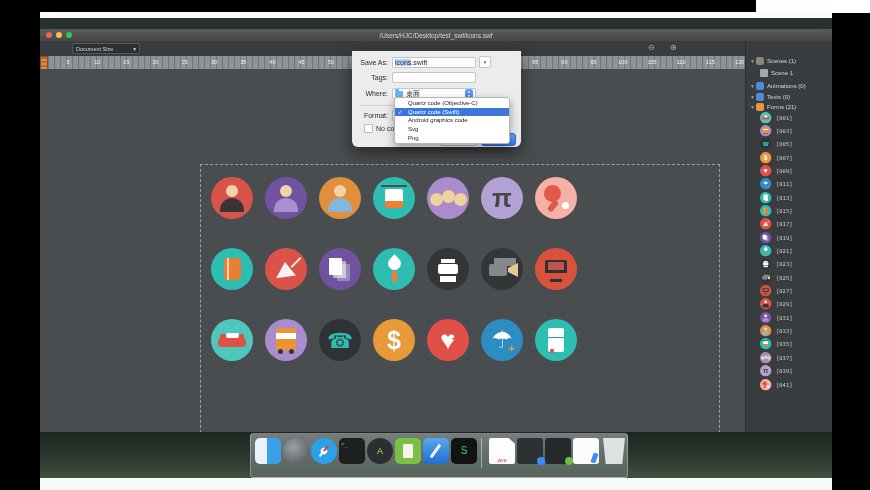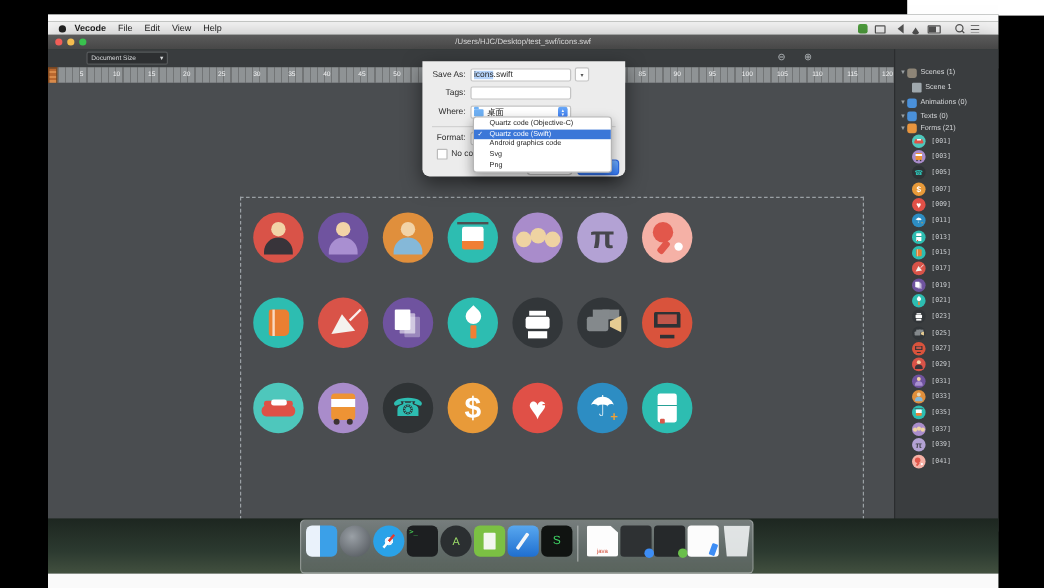--- a/index.html
+++ b/index.html
@@ -167,40 +167,20 @@
   .dk-trash{background:rgba(245,247,248,.85);border-radius:2px;clip-path:polygon(8% 0,92% 0,82% 100%,18% 100%)}
 </style>
 </head>
 <body>
 
 <div class="abs" id="corner-white"></div>
 
 <div class="abs" id="desktop">
   <div class="abs" id="top-white" style="left:0;top:0"></div>
 
-  <div class="abs" id="menubar">
-    <span class="apple"></span>
-    <span id="menu-items" style="display:flex">
-        <span class="mb-item bold">Vecode</span>
-        <span class="mb-item">File</span>
-        <span class="mb-item">Edit</span>
-        <span class="mb-item">View</span>
-        <span class="mb-item">Help</span>
-      </span>
-    <span id="status-icons">
-        <span class="si si-green-app"></span>
-        <span class="si si-display"></span>
-        <span class="si si-volume"></span>
-        <span class="si si-wifi"></span>
-        <span class="si si-battery"></span>
-        <span class="si si-keyboard"></span>
-        <span class="si si-spotlight"></span>
-        <span class="si si-notification"></span>
-      </span>
-  </div>
 
   <div class="abs" id="window">
     <div class="abs" id="titlebar">
       <span class="tl tl-close"></span>
       <span class="tl tl-min"></span>
       <span class="tl tl-zoom"></span>
       <span id="win-title">/Users/HJC/Desktop/test_swf/icons.swf</span>
     </div>
 
     <div class="abs" id="toolbar">

